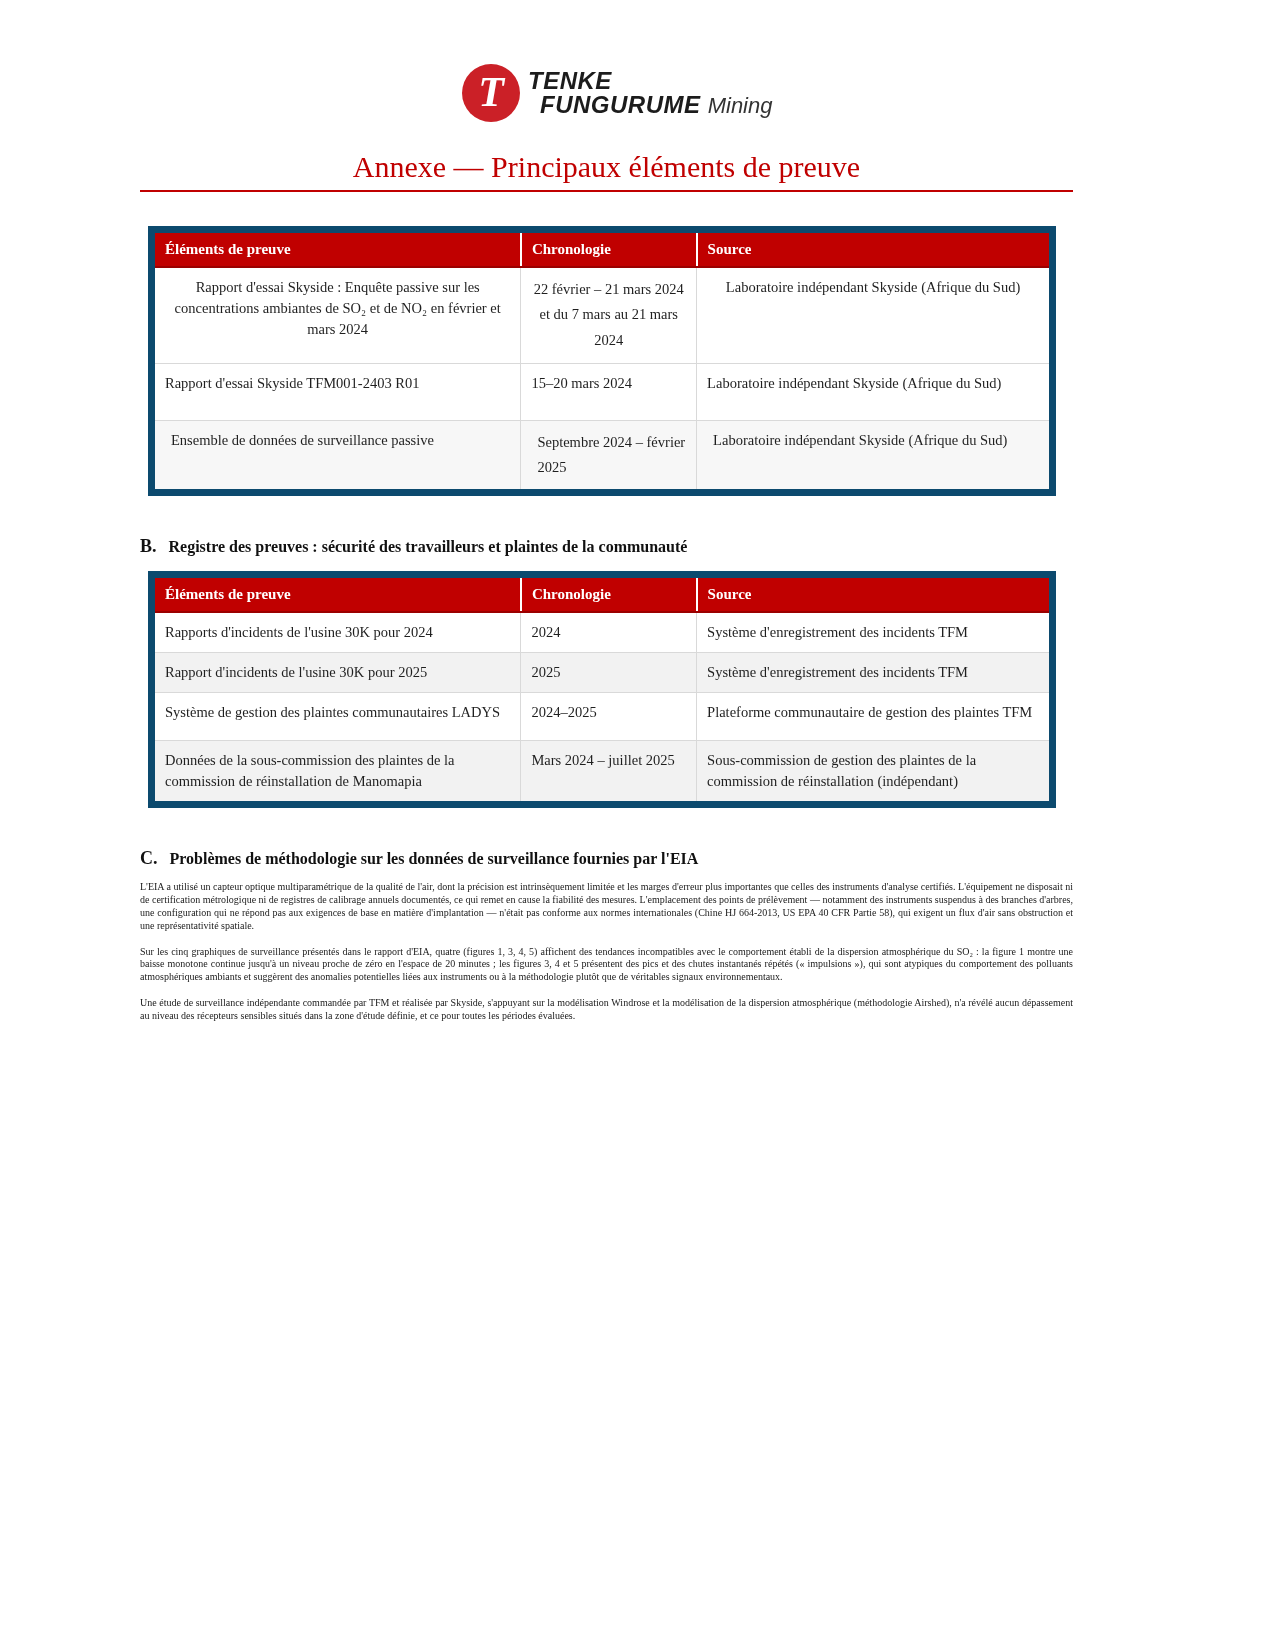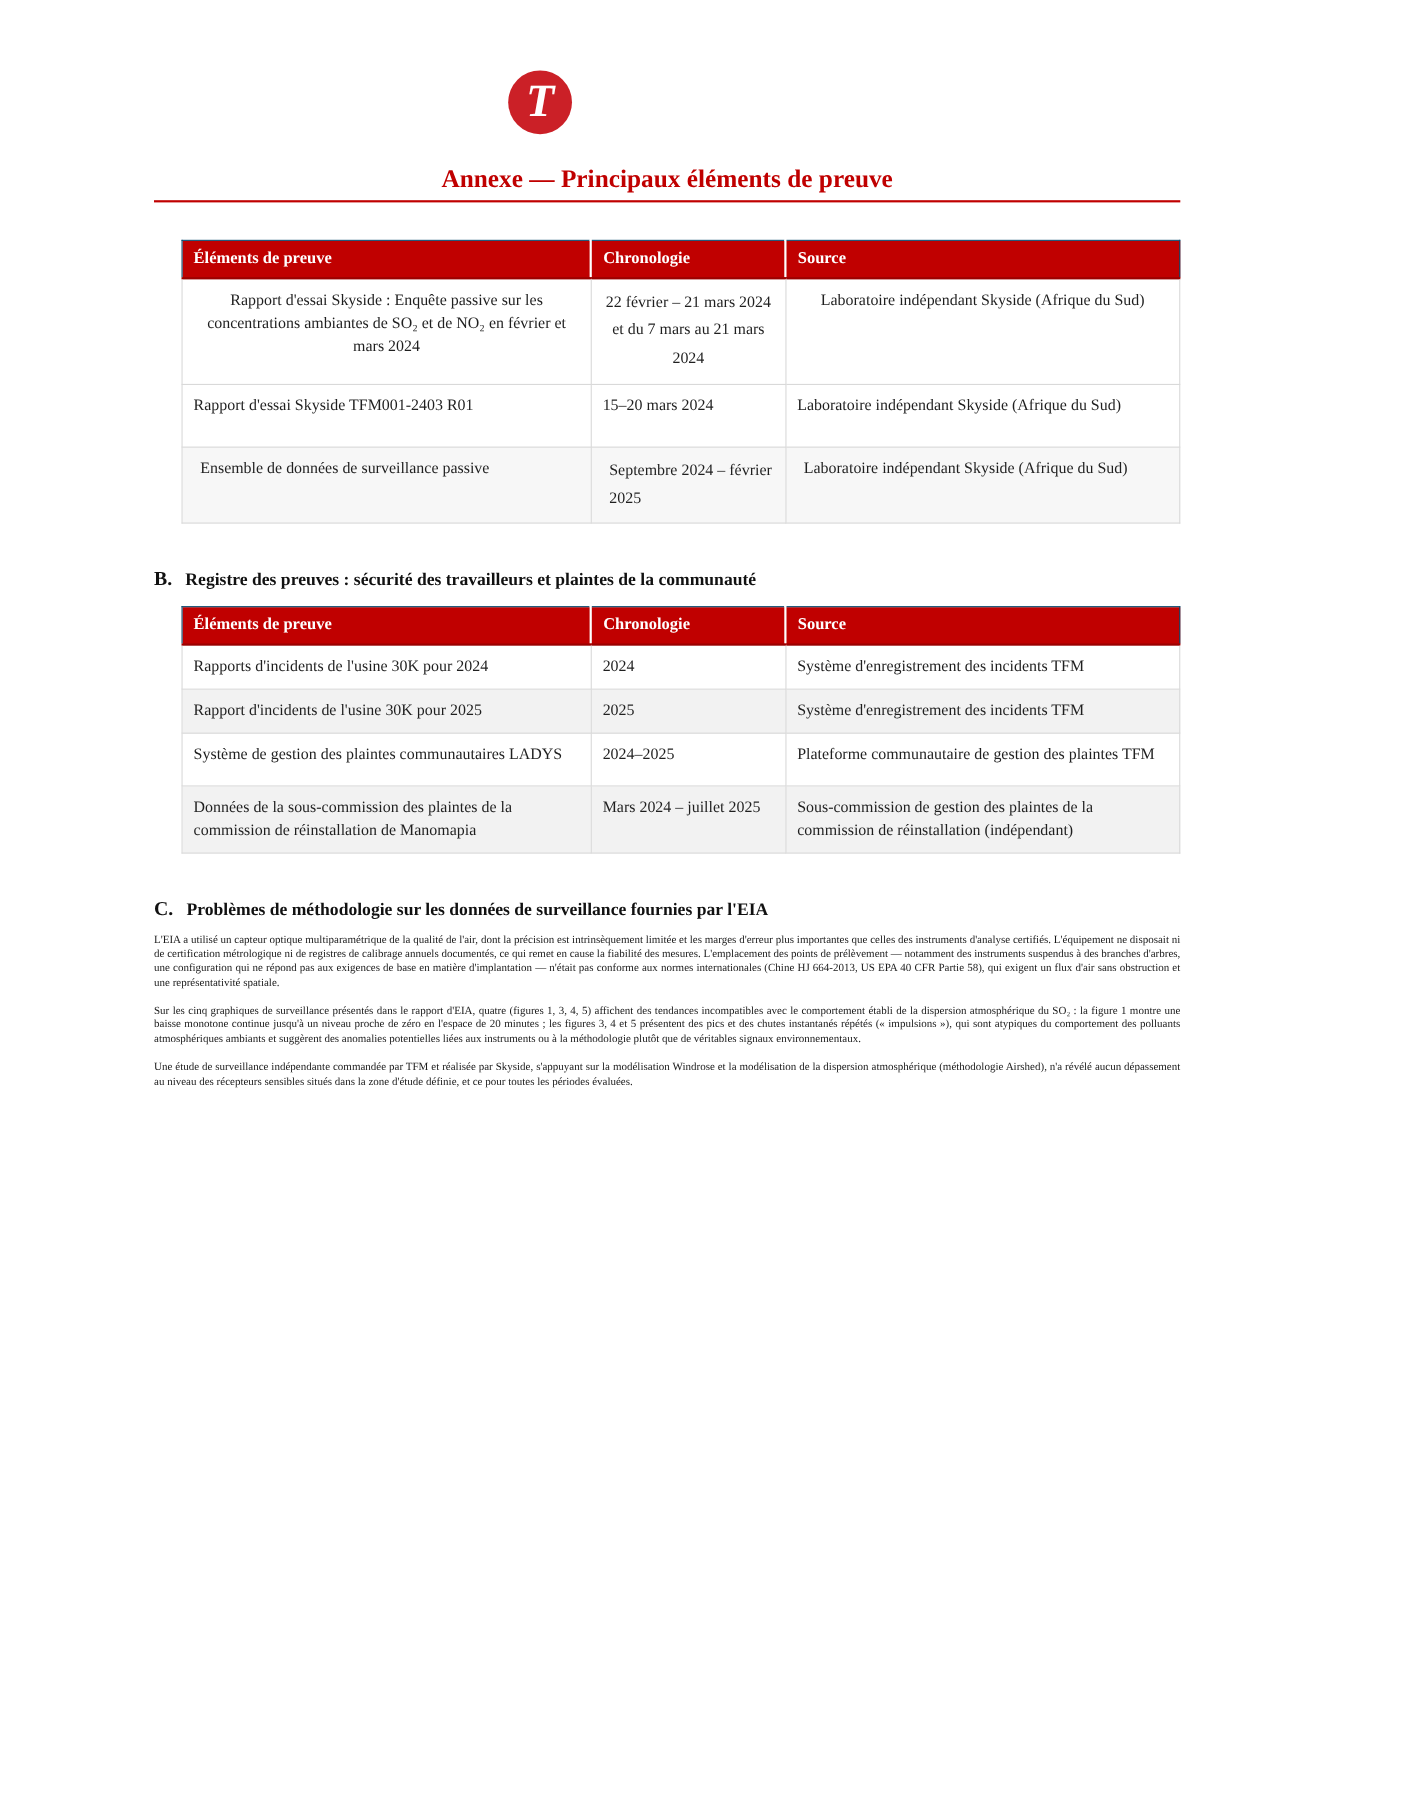--- a/index.html
+++ b/index.html
@@ -62,22 +62,22 @@
   .logo-mining {
     font-weight: normal;
     font-size: 22px;
     color: #333;
     letter-spacing: 0;
   }
   
   .doc-title {
     text-align: center;
     color: #c00000;
-    font-size: 23px;
-    font-weight: bold;
+    font-size: 30px;
+    font-weight: normal;
     margin: 0 0 6px 0;
   }
   .title-rule {
     border: none;
     border-top: 2px solid #c00000;
     margin: 0 0 34px 0;
   }
   
   .section-heading {
     font-size: 16px;
@@ -85,25 +85,25 @@
     color: #111;
     margin: 0 0 14px 0;
   }
   .section-letter {
     font-size: 18px;
     margin-right: 12px;
   }
   
   .evidence-table {
     width: 908px;
-    margin-left: 25px;
+    margin-left: 8px;
     border-collapse: collapse;
     table-layout: fixed;
     font-size: 14.5px;
-    border: 1px solid #0c4a6e;
+    border: 7px solid #0c4a6e;
     margin-bottom: 40px;
   }
   .evidence-table col.col-elements { width: 41%; }
   .evidence-table col.col-chrono   { width: 19.5%; }
   .evidence-table col.col-source   { width: 39.5%; }
   .evidence-table th {
     background: #c00000;
     color: #ffffff;
     text-align: left;
     font-size: 15px;
@@ -139,20 +139,27 @@
 </style>
 </head>
 <body>
 
 <div class="page">
 
   <div class="logo-row">
     <div class="logo">
       <div class="logo-mark">
         <span class="logo-t">T</span>
+      </div>
+      <div class="logo-text">
+        <div class="logo-line1">TENKE</div>
+        <div class="logo-line2">
+          <span>FUNGURUME</span>
+          <span class="logo-mining">Mining</span>
+        </div>
       </div>
     </div>
   </div>
 
   <h1 class="doc-title">Annexe — Principaux éléments de preuve</h1>
   <hr class="title-rule">
 
   <section class="section-a">
     <table class="evidence-table">
       <colgroup>

